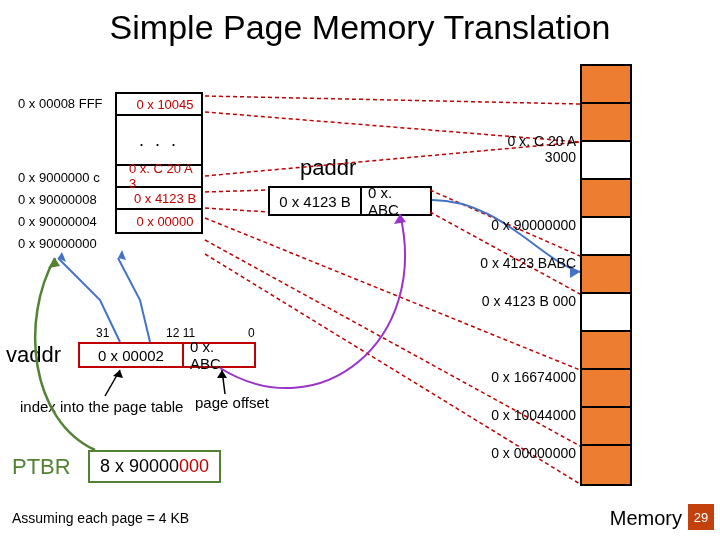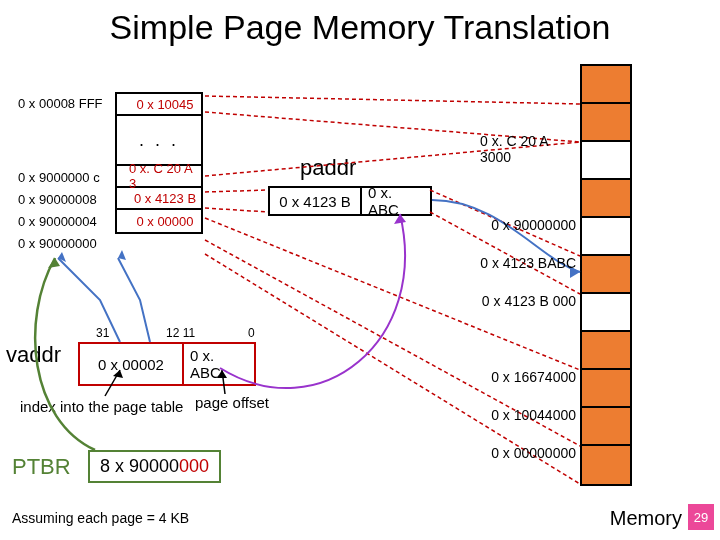--- a/index.html
+++ b/index.html
@@ -65,20 +65,21 @@
   }
   .memory .mrow:last-child { border-bottom: none; }
   .m-orange { background: #ed7d31; }
   .m-white { background: #fff; }
   .m-label {
     position: absolute;
     font-size: 14px;
     height: 38px;
     display: flex;
     align-items: center;
+    text-align: right;
   }
   .memory-caption {
     position: absolute;
     right: 38px;
     bottom: 10px;
     font-size: 20px;
   }
   .paddr-label {
     position: absolute;
     left: 300px;
@@ -109,21 +110,21 @@
     font-size: 22px;
   }
   .vaddr-box {
     position: absolute;
     left: 78px;
     top: 342px;
     display: flex;
     border: 2px solid #c00000;
   }
   .vaddr-box .cell {
-    height: 40px;
+    height: 22px;
     display: flex;
     align-items: center;
     justify-content: center;
     font-size: 15px;
     padding: 0 6px;
   }
   .vaddr-box .cell:first-child { border-right: 2px solid #c00000; width: 104px; }
   .vaddr-box .cell:last-child { width: 70px; }
   .bit-label { position: absolute; font-size: 12px; }
   .index-label {
@@ -159,21 +160,21 @@
     left: 12px;
     bottom: 14px;
     font-size: 14px;
   }
   .slide-num {
     position: absolute;
     right: 6px;
     bottom: 10px;
     width: 26px;
     height: 26px;
-    background: #ec4899;
+    background: #c2410c;
     color: #fff;
     font-size: 13px;
     display: flex;
     align-items: center;
     justify-content: center;
   }
   svg.overlay {
     position: absolute;
     left: 0; top: 0;
     width: 720px; height: 540px;

